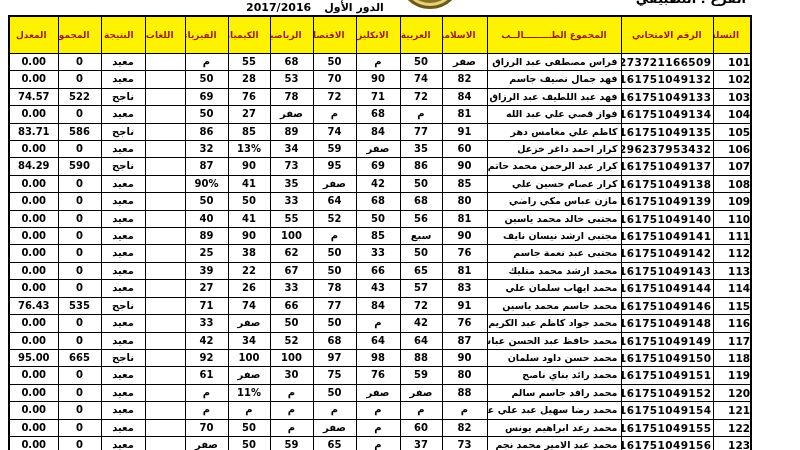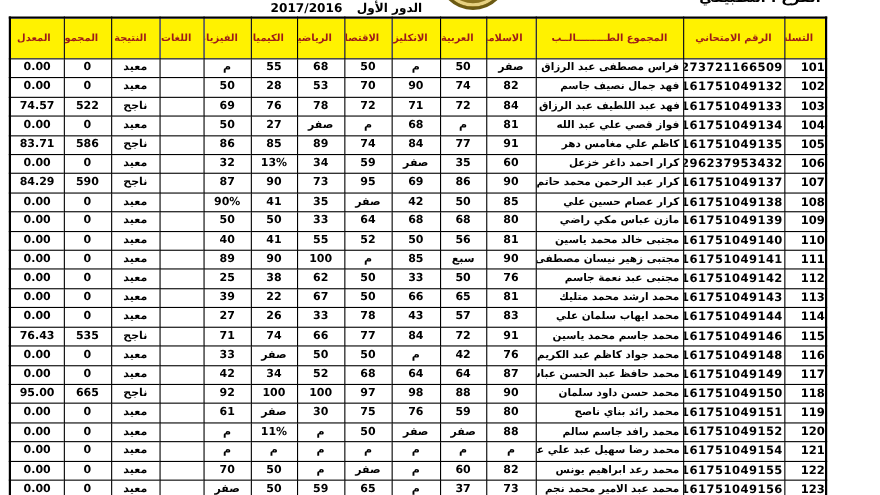--- a/index.html
+++ b/index.html
@@ -257,21 +257,21 @@
           <td class="col-chemistry">41</td>
           <td class="col-physics">40</td>
           <td class="col-languages"></td>
           <td class="col-result">معيد</td>
           <td class="col-total">0</td>
           <td class="col-average">0.00</td>
         </tr>
         <tr>
           <td class="col-serial">111</td>
           <td class="col-exam_number">161751049141</td>
-          <td class="col-name">مجتبى زهير نيسان مصطفى</td>
+          <td class="col-name">مجتبى ارشد نيسان نايف</td>
           <td class="col-islamic">90</td>
           <td class="col-arabic">سبع</td>
           <td class="col-english">85</td>
           <td class="col-economics">م</td>
           <td class="col-math">100</td>
           <td class="col-chemistry">90</td>
           <td class="col-physics">89</td>
           <td class="col-languages"></td>
           <td class="col-result">معيد</td>
           <td class="col-total">0</td>

